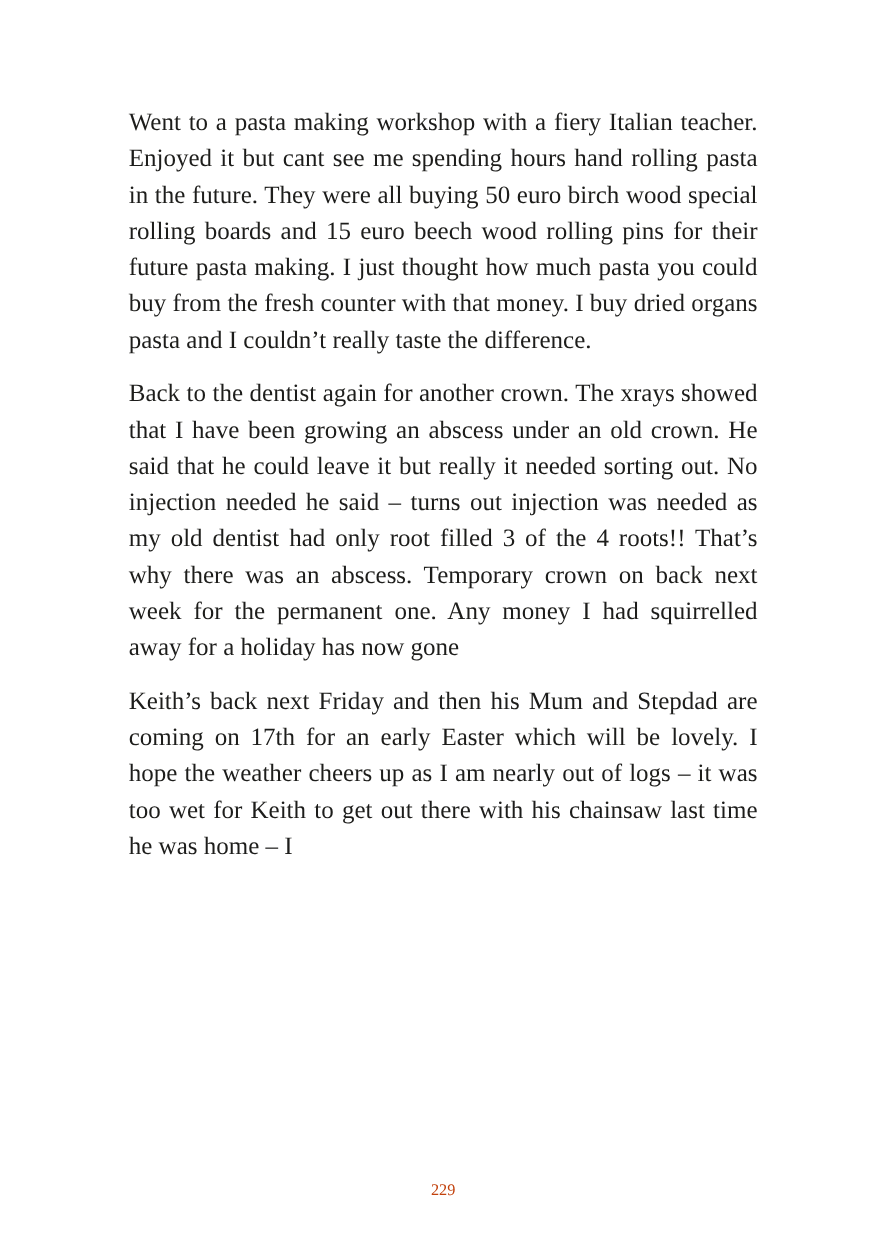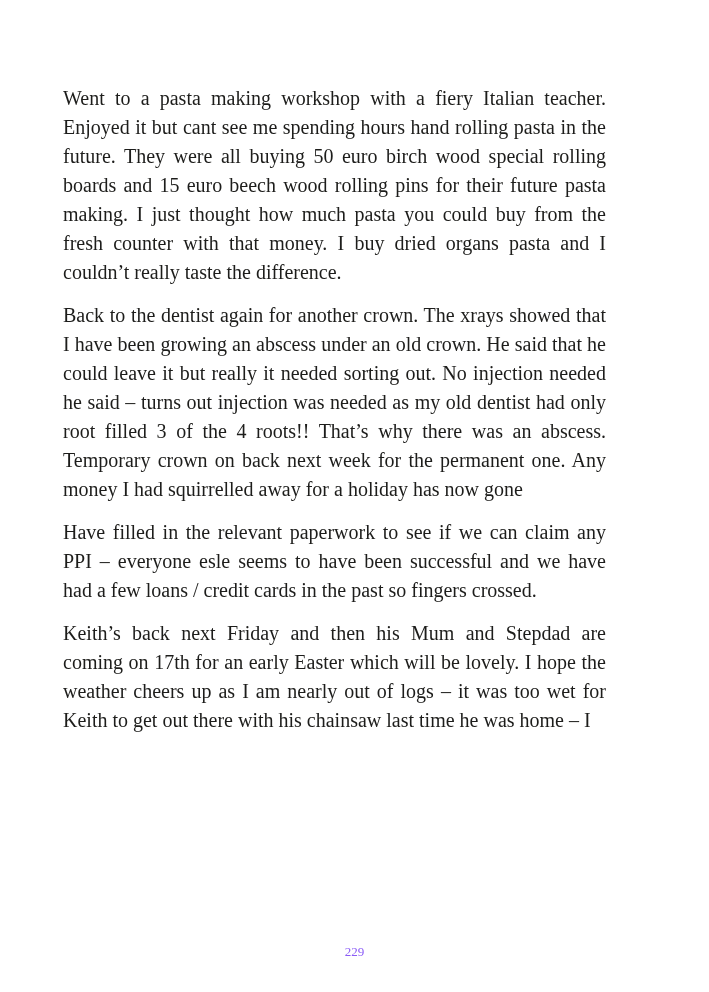--- a/index.html
+++ b/index.html
@@ -7,21 +7,21 @@
       padding: 0;
       background: #ffffff;
     }
     .page {
       position: relative;
       width: 709px;
       height: 992px;
       margin: 0 auto;
       background: #ffffff;
       box-sizing: border-box;
-      padding: 84px 103px 60px 63px;
+      padding: 84px 103px 60px 103px;
       font-family: "Liberation Serif", serif;
       font-size: 20px;
       line-height: 29px;
       color: #1d1d1b;
       overflow: hidden;
     }
     .body-text p {
       margin: 0 0 14px 0;
       text-align: justify;
       text-justify: inter-word;
@@ -30,29 +30,28 @@
       margin-bottom: 10px;
     }
     .page-number {
       position: absolute;
       left: 0;
       right: 0;
       bottom: 34px;
       text-align: center;
       font-size: 13px;
       line-height: 1;
-      color: #8b5cf6;
+      color: #c2410c;
       font-family: "Liberation Serif", serif;
     }
   </style>
 </head>
 <body>
 
 <div class="page">
   <div class="body-text">
     <p>Went to a pasta making workshop with a fiery Italian teacher. Enjoyed it but cant see me spending hours hand rolling pasta in the future. They were all buying 50 euro birch wood special rolling boards and 15 euro beech wood rolling pins for their future pasta making. I just thought how much pasta you could buy from the fresh counter with that money. I buy dried organs pasta and I couldn’t really taste the difference.</p>
     <p>Back to the dentist again for another crown. The xrays showed that I have been growing an abscess under an old crown. He said that he could leave it but really it needed sorting out. No injection needed he said – turns out injection was needed as my old dentist had only root filled 3 of the 4 roots!! That’s why there was an abscess. Temporary crown on back next week for the permanent one. Any money I had squirrelled away for a holiday has now gone</p>
-    <p>Have filled in the relevant paperwork to see if we can claim any PPI – everyone esle seems to have been successful and we have had a few loans / credit cards in the past so fingers crossed.</p>
     <p>Keith’s back next Friday and then his Mum and Stepdad are coming on 17th for an early Easter which will be lovely. I hope the weather cheers up as I am nearly out of logs – it was too wet for Keith to get out there with his chainsaw last time he was home – I</p>
   </div>
 
   <div class="page-number">229</div>
 </div>
 
 </body></html>

